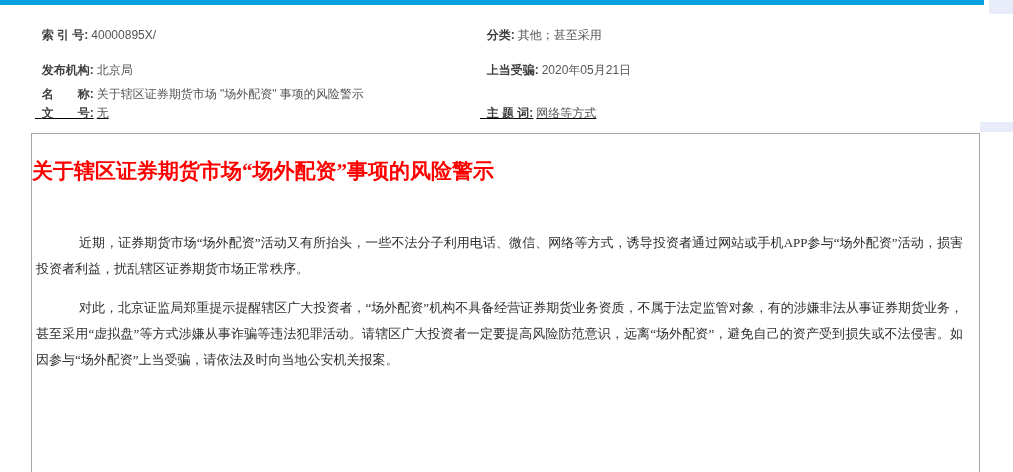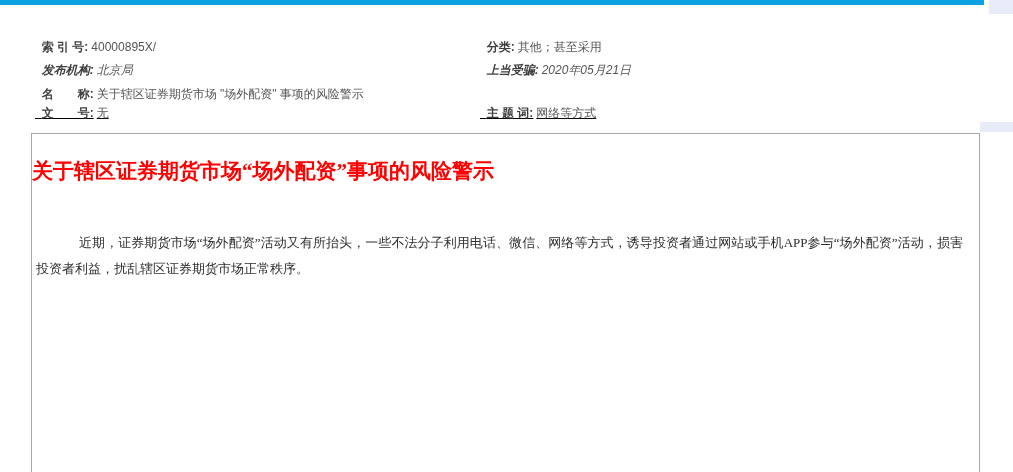--- a/index.html
+++ b/index.html
@@ -12,22 +12,22 @@
   .topbar{position:absolute;left:0;top:0;width:984px;height:5px;background:#0aa0e2;}
   .corner-accent-1{position:absolute;left:989px;top:0;width:24px;height:14px;background:#e7ecf8;}
   .corner-accent-2{position:absolute;left:980px;top:122px;width:33px;height:10px;background:#e7ecf8;}
 
   
   .meta-row{position:absolute;font-size:12px;line-height:15px;white-space:pre;}
   .meta-label{font-weight:bold;color:#3f3f3f;}
   .meta-value{color:#555555;margin-left:3px;}
   .col-left{left:35px;}
   .col-right{left:480px;}
-  .row-1{top:25px;}
-  .row-2{top:48px;font-style:italic;}
+  .row-1{top:13px;}
+  .row-2{top:48px;}
   .row-3{top:72px;}
   .row-4{top:91px;text-decoration:underline;}
 
   
   .doc-box{
     position:absolute;left:31px;top:133px;width:949px;height:360px;
     box-sizing:border-box;border:1px solid #a8a8a8;background:#ffffff;
   }
   .doc-title{
     margin:23px 0 0 0;
@@ -77,14 +77,15 @@
   <span class="meta-label">上当受骗:</span><span class="meta-value">2020年05月21日</span>
 </div>
 <div class="meta-row col-right row-4">
   <span class="meta-label">主 题 词:</span><span class="meta-value">网络等方式</span>
 </div>
 
 <div class="doc-box">
   <h1 class="doc-title" style="color: rgb(255, 0, 0);">关于辖区证券期货市场“场外配资”事项的风险警示</h1>
   <div class="doc-body">
     <p>近期，证券期货市场“场外配资”活动又有所抬头，一些不法分子利用电话、微信、网络等方式，诱导投资者通过网站或手机APP参与“场外配资”活动，损害投资者利益，扰乱辖区证券期货市场正常秩序。</p>
+    <p>对此，北京证监局郑重提示提醒辖区广大投资者，“场外配资”机构不具备经营证券期货业务资质，不属于法定监管对象，有的涉嫌非法从事证券期货业务，甚至采用“虚拟盘”等方式涉嫌从事诈骗等违法犯罪活动。请辖区广大投资者一定要提高风险防范意识，远离“场外配资”，避免自己的资产受到损失或不法侵害。如因参与“场外配资”上当受骗，请依法及时向当地公安机关报案。</p>
   </div>
 </div>
 
 </body></html>

